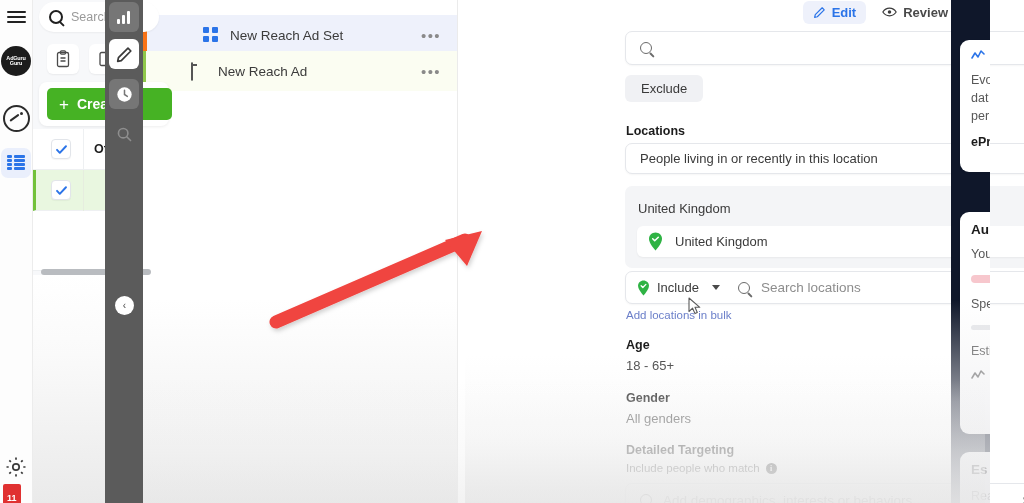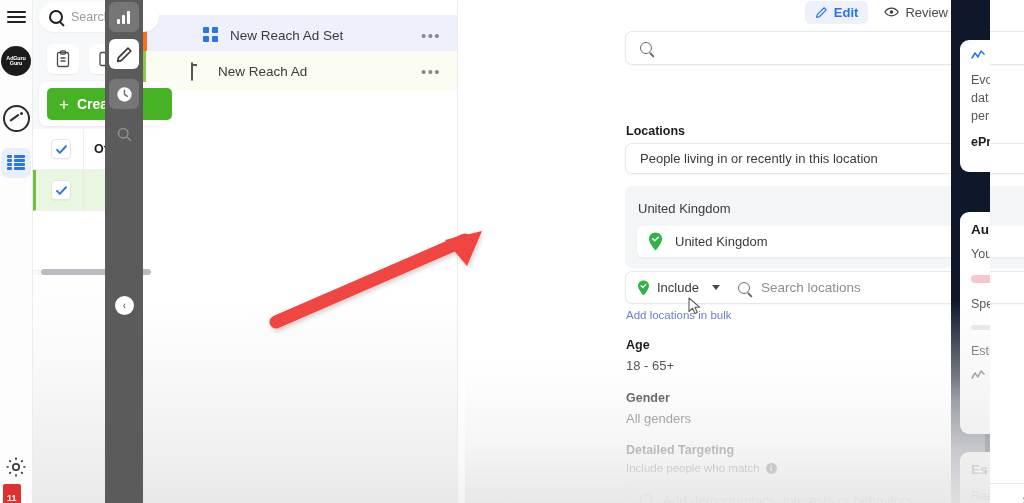--- a/index.html
+++ b/index.html
@@ -230,21 +230,21 @@
   #tabs {
     position: absolute; right: 27px; top: 0;
     display: flex; align-items: center; gap: 6px; height: 24px;
   }
   .tab {
     display: flex; align-items: center; gap: 6px;
     padding: 4px 10px; border-radius: 6px;
     font-size: 13px; font-weight: bold;
   }
   #tab-edit { background: #eef1fb; color: #2b74e8; }
-  #tab-review { color: #4a4a4a; background: transparent; font-weight: normal; }
+  #tab-review { color: #4a4a4a; background: transparent; font-weight: bold; }
   .pencil-blue { width: 13px; height: 13px; }
   .eye-ico { width: 15px; height: 10px; }
 
   .field-box {
     position: absolute;
     background: #fff; border: 1px solid #e5e7eb; border-radius: 7px;
     box-shadow: 0 1px 2px rgba(0,0,0,0.04);
   }
   #search-aud {
     left: 160px; top: 31px; width: 484px; height: 34px;
@@ -511,20 +511,21 @@
             <circle cx="9" cy="6" r="2.1" fill="#3a3a3a" stroke="none"></circle>
           </svg>
           <span>Review</span>
         </div>
       </div>
 
       <div class="field-box" id="search-aud">
         <span class="mag2"></span>
       </div>
 
+      <div id="exclude-btn">Exclude</div>
 
       <div class="section-label" id="lbl-locations">Locations</div>
 
       <div class="field-box" id="loc-select">
         <span class="val">People living in or recently in this location</span>
 
       </div>
 
       <div id="loc-list">
         <div id="loc-list-title">United Kingdom</div>

